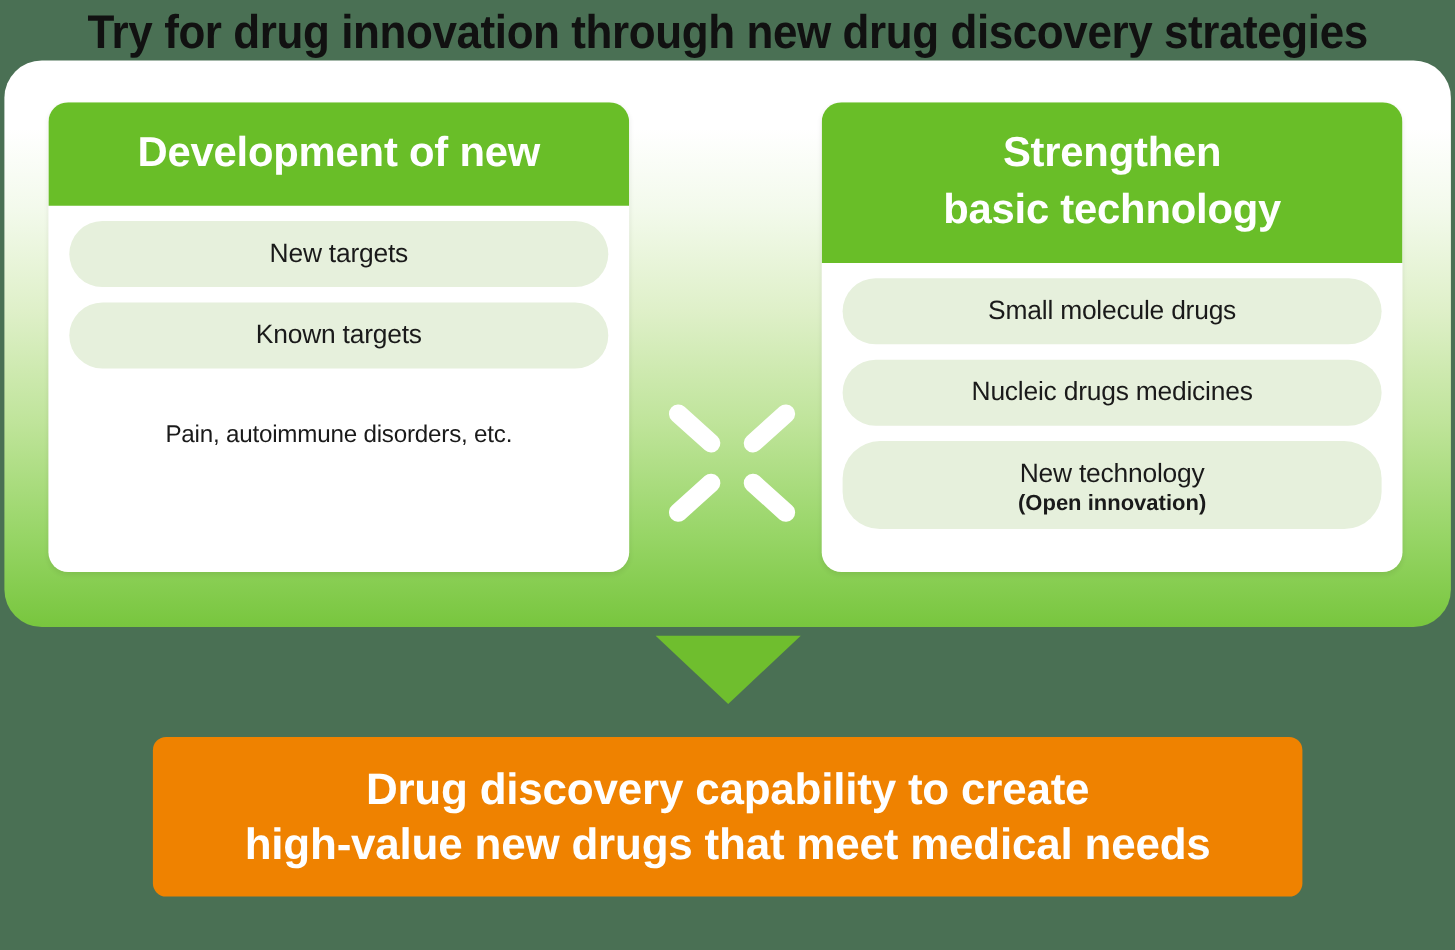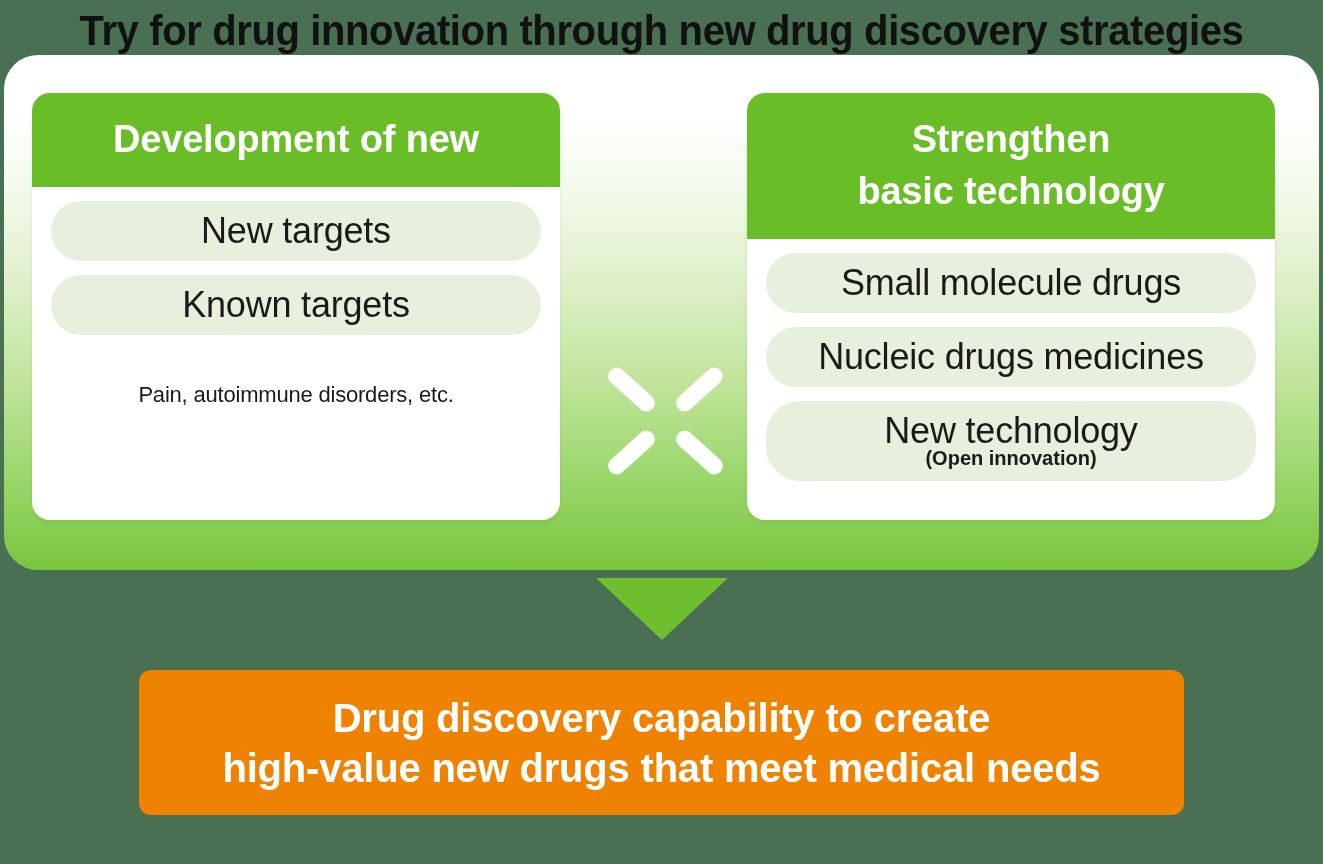--- a/index.html
+++ b/index.html
@@ -60,21 +60,21 @@
   
   .card {
     position: absolute;
     top: 38px;
     width: 528px;
     background: #ffffff;
     border-radius: 18px;
     overflow: hidden;
     box-shadow: 0 2px 5px rgba(0,0,0,0.07);
   }
-  .card.left  { left: 28px; height: 427px; }
+  .card.left  { left: 40px; height: 427px; }
   .card.right { left: 743px; height: 427px; }
 
   .card-header {
     background: #69be28;
     color: #ffffff;
     text-align: center;
     font-family: "Liberation Sans Narrow", "Liberation Sans", sans-serif;
     font-weight: bold;
     font-size: 38px;
     line-height: 52px;
@@ -95,21 +95,21 @@
     margin-bottom: 14px;
     display: flex;
     flex-direction: column;
     align-items: center;
     justify-content: center;
     text-align: center;
   }
   .pill.tall { height: 80px; }
   .pill-text {
     font-family: "Liberation Sans Narrow", "Liberation Sans", sans-serif;
-    font-size: 36px;
+    font-size: 24px;
     line-height: 36px;
     color: #1a1a1a;
     letter-spacing: -0.2px;
   }
   .pill-sub {
     font-family: "Liberation Sans Narrow", "Liberation Sans", sans-serif;
     font-weight: bold;
     font-size: 20px;
     line-height: 22px;
     color: #1a1a1a;

